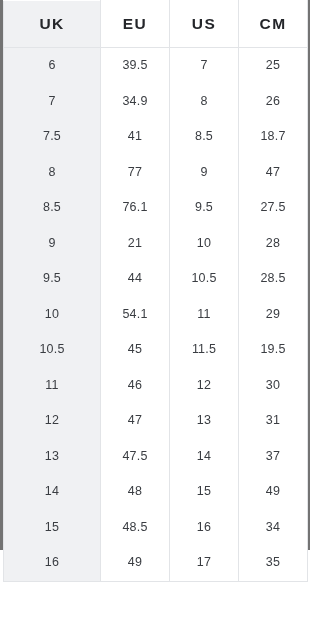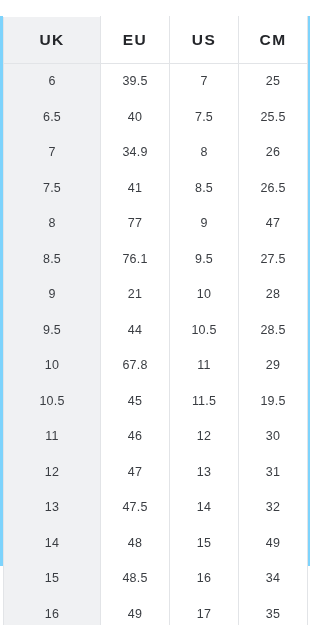--- a/index.html
+++ b/index.html
@@ -13,22 +13,21 @@
     background: #ffffff;
     font-family: "Liberation Sans", sans-serif;
     overflow: hidden;
   }
 
   #size-table-wrap {
     position: relative;
     width: 310px;
     height: 550px;
     box-sizing: border-box;
-    background: #7dd3fc;
-    margin-top: 16px;
+    background: #737373;
   }
 
   table.size-table {
     width: 304px;
     margin: 0 0 0 3px;
     border-collapse: collapse;
     table-layout: fixed;
     background: #ffffff;
   }
 
@@ -100,36 +99,30 @@
       </tr>
     </thead>
     <tbody id="table-body">
         <tr>
           <td class="col-first">6</td>
           <td>39.5</td>
           <td>7</td>
           <td>25</td>
         </tr>
         <tr>
-          <td class="col-first">6.5</td>
-          <td>40</td>
-          <td>7.5</td>
-          <td>25.5</td>
-        </tr>
-        <tr>
           <td class="col-first">7</td>
           <td>34.9</td>
           <td>8</td>
           <td>26</td>
         </tr>
         <tr>
           <td class="col-first">7.5</td>
           <td>41</td>
           <td>8.5</td>
-          <td>26.5</td>
+          <td>18.7</td>
         </tr>
         <tr>
           <td class="col-first">8</td>
           <td>77</td>
           <td>9</td>
           <td>47</td>
         </tr>
         <tr>
           <td class="col-first">8.5</td>
           <td>76.1</td>
@@ -143,21 +136,21 @@
           <td>28</td>
         </tr>
         <tr>
           <td class="col-first">9.5</td>
           <td>44</td>
           <td>10.5</td>
           <td>28.5</td>
         </tr>
         <tr>
           <td class="col-first">10</td>
-          <td>67.8</td>
+          <td>54.1</td>
           <td>11</td>
           <td>29</td>
         </tr>
         <tr>
           <td class="col-first">10.5</td>
           <td>45</td>
           <td>11.5</td>
           <td>19.5</td>
         </tr>
         <tr>
@@ -169,21 +162,21 @@
         <tr>
           <td class="col-first">12</td>
           <td>47</td>
           <td>13</td>
           <td>31</td>
         </tr>
         <tr>
           <td class="col-first">13</td>
           <td>47.5</td>
           <td>14</td>
-          <td>32</td>
+          <td>37</td>
         </tr>
         <tr>
           <td class="col-first">14</td>
           <td>48</td>
           <td>15</td>
           <td>49</td>
         </tr>
         <tr>
           <td class="col-first">15</td>
           <td>48.5</td>

